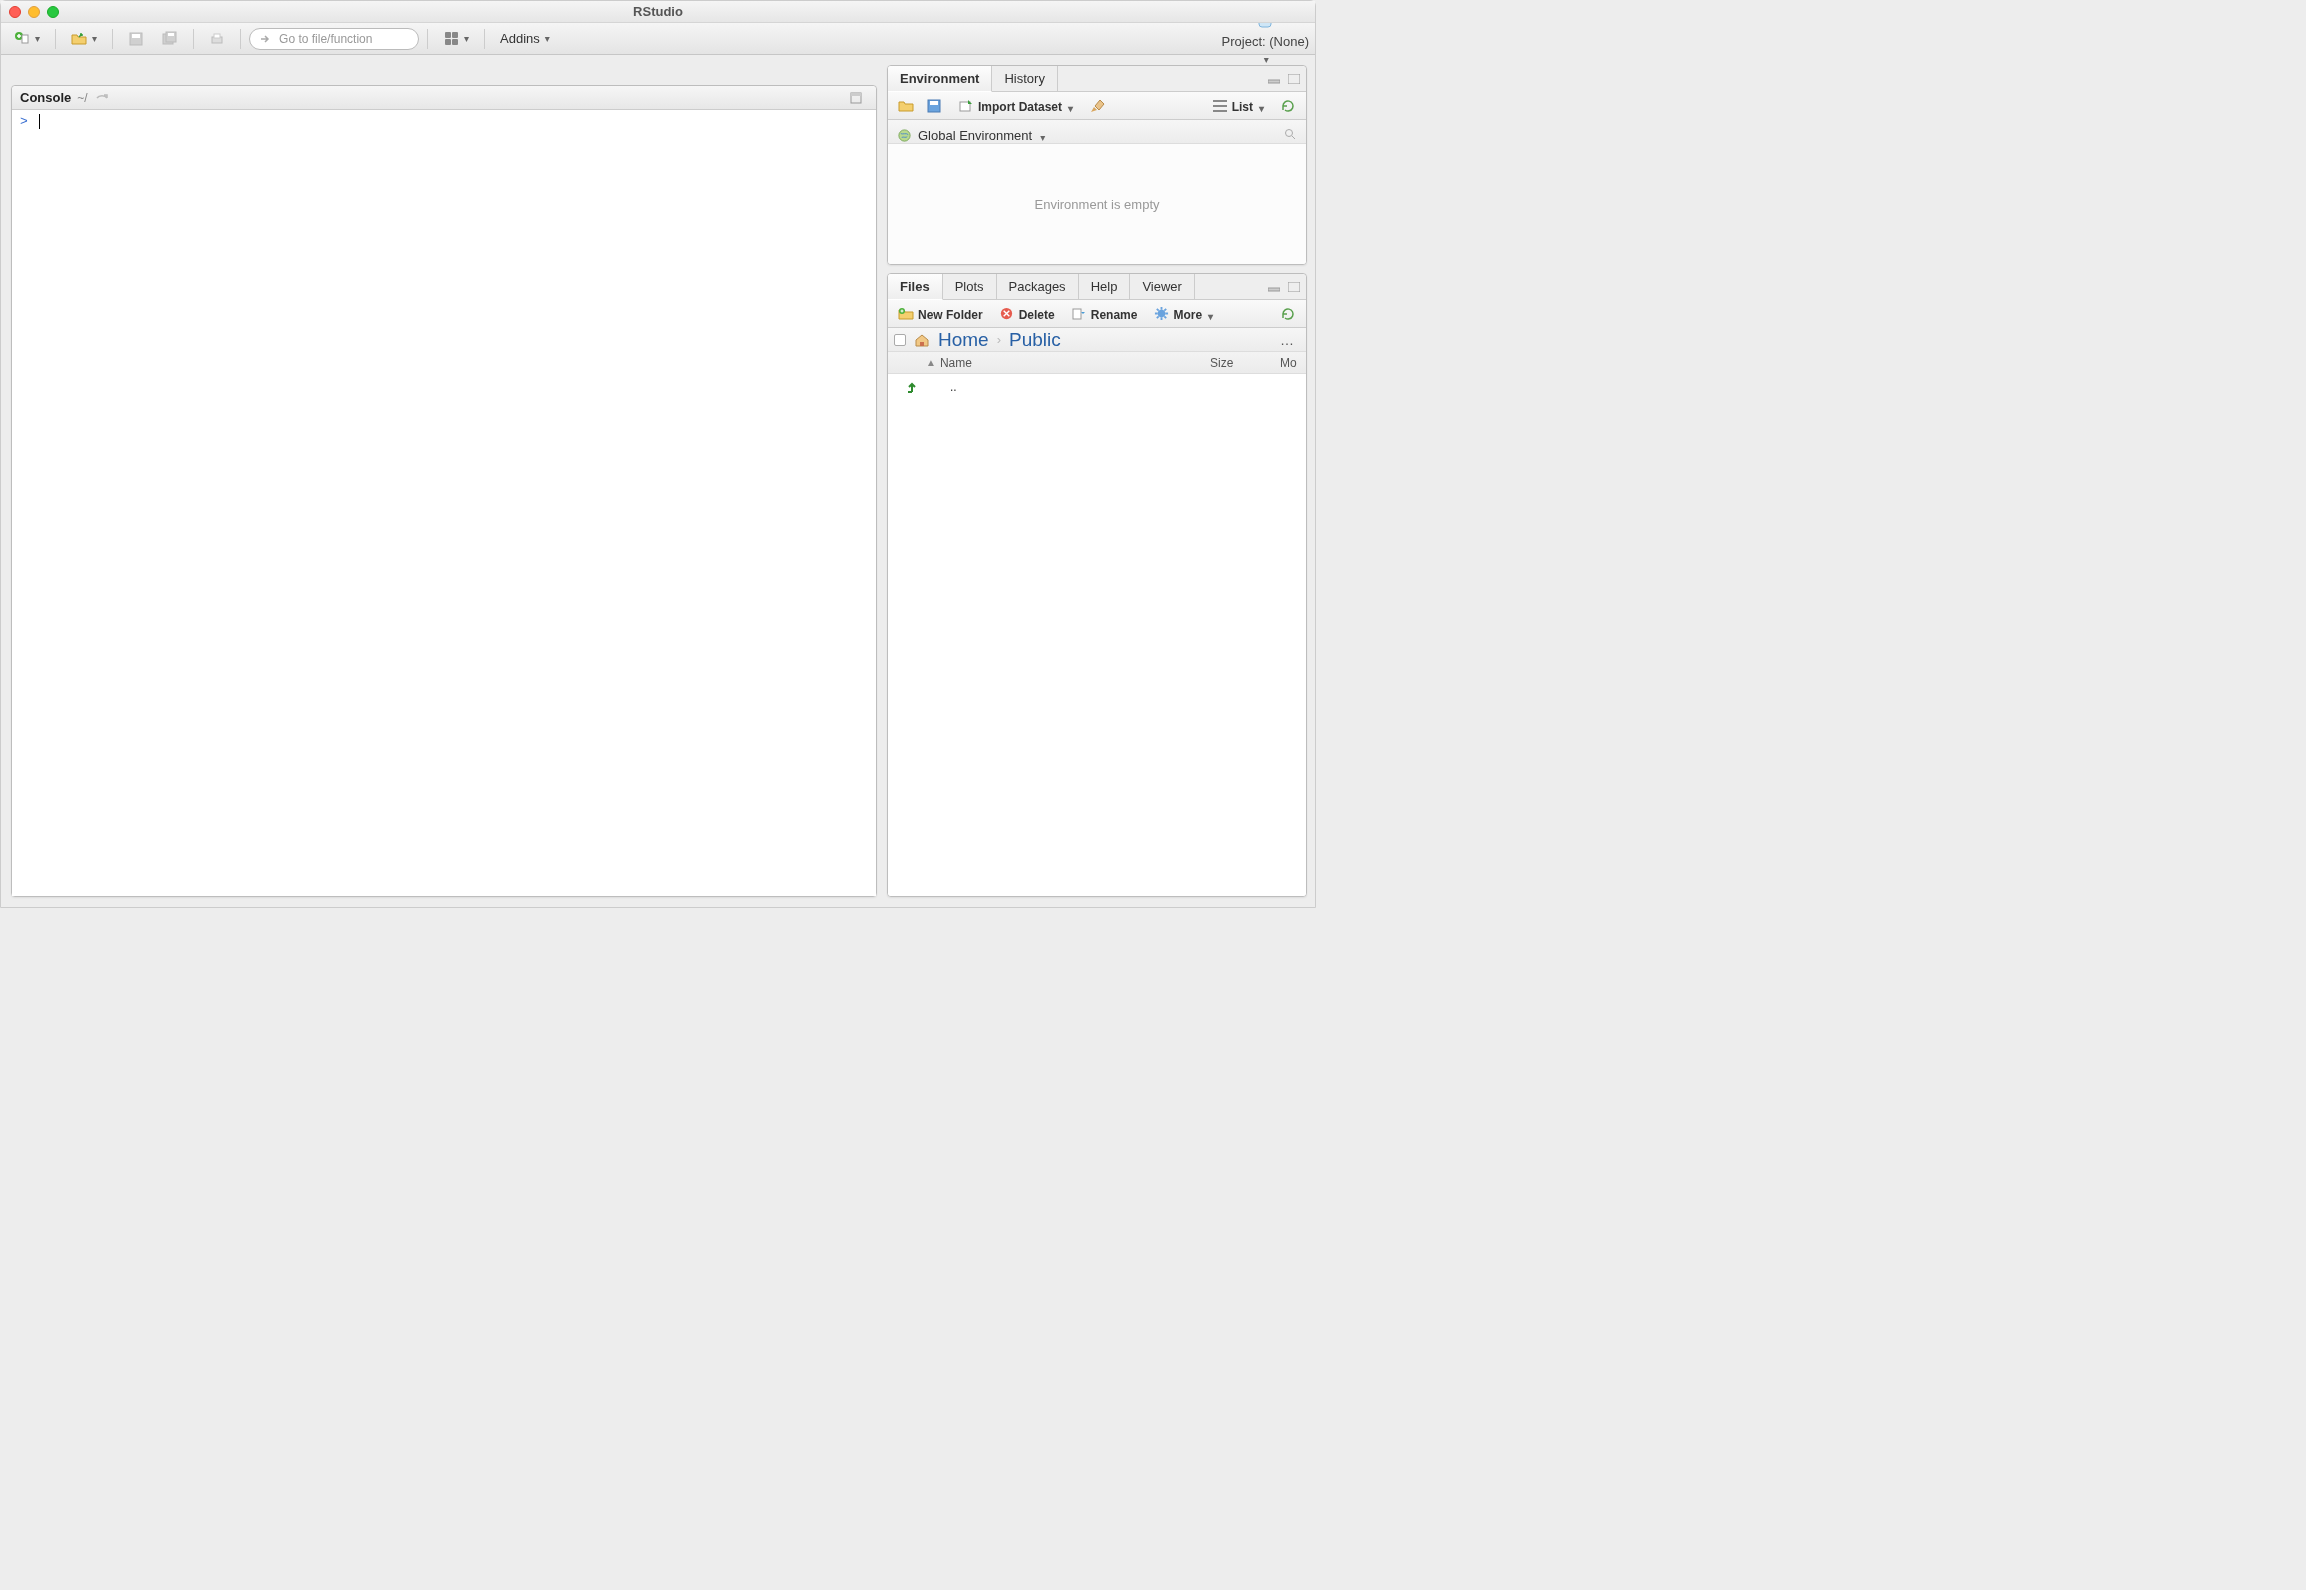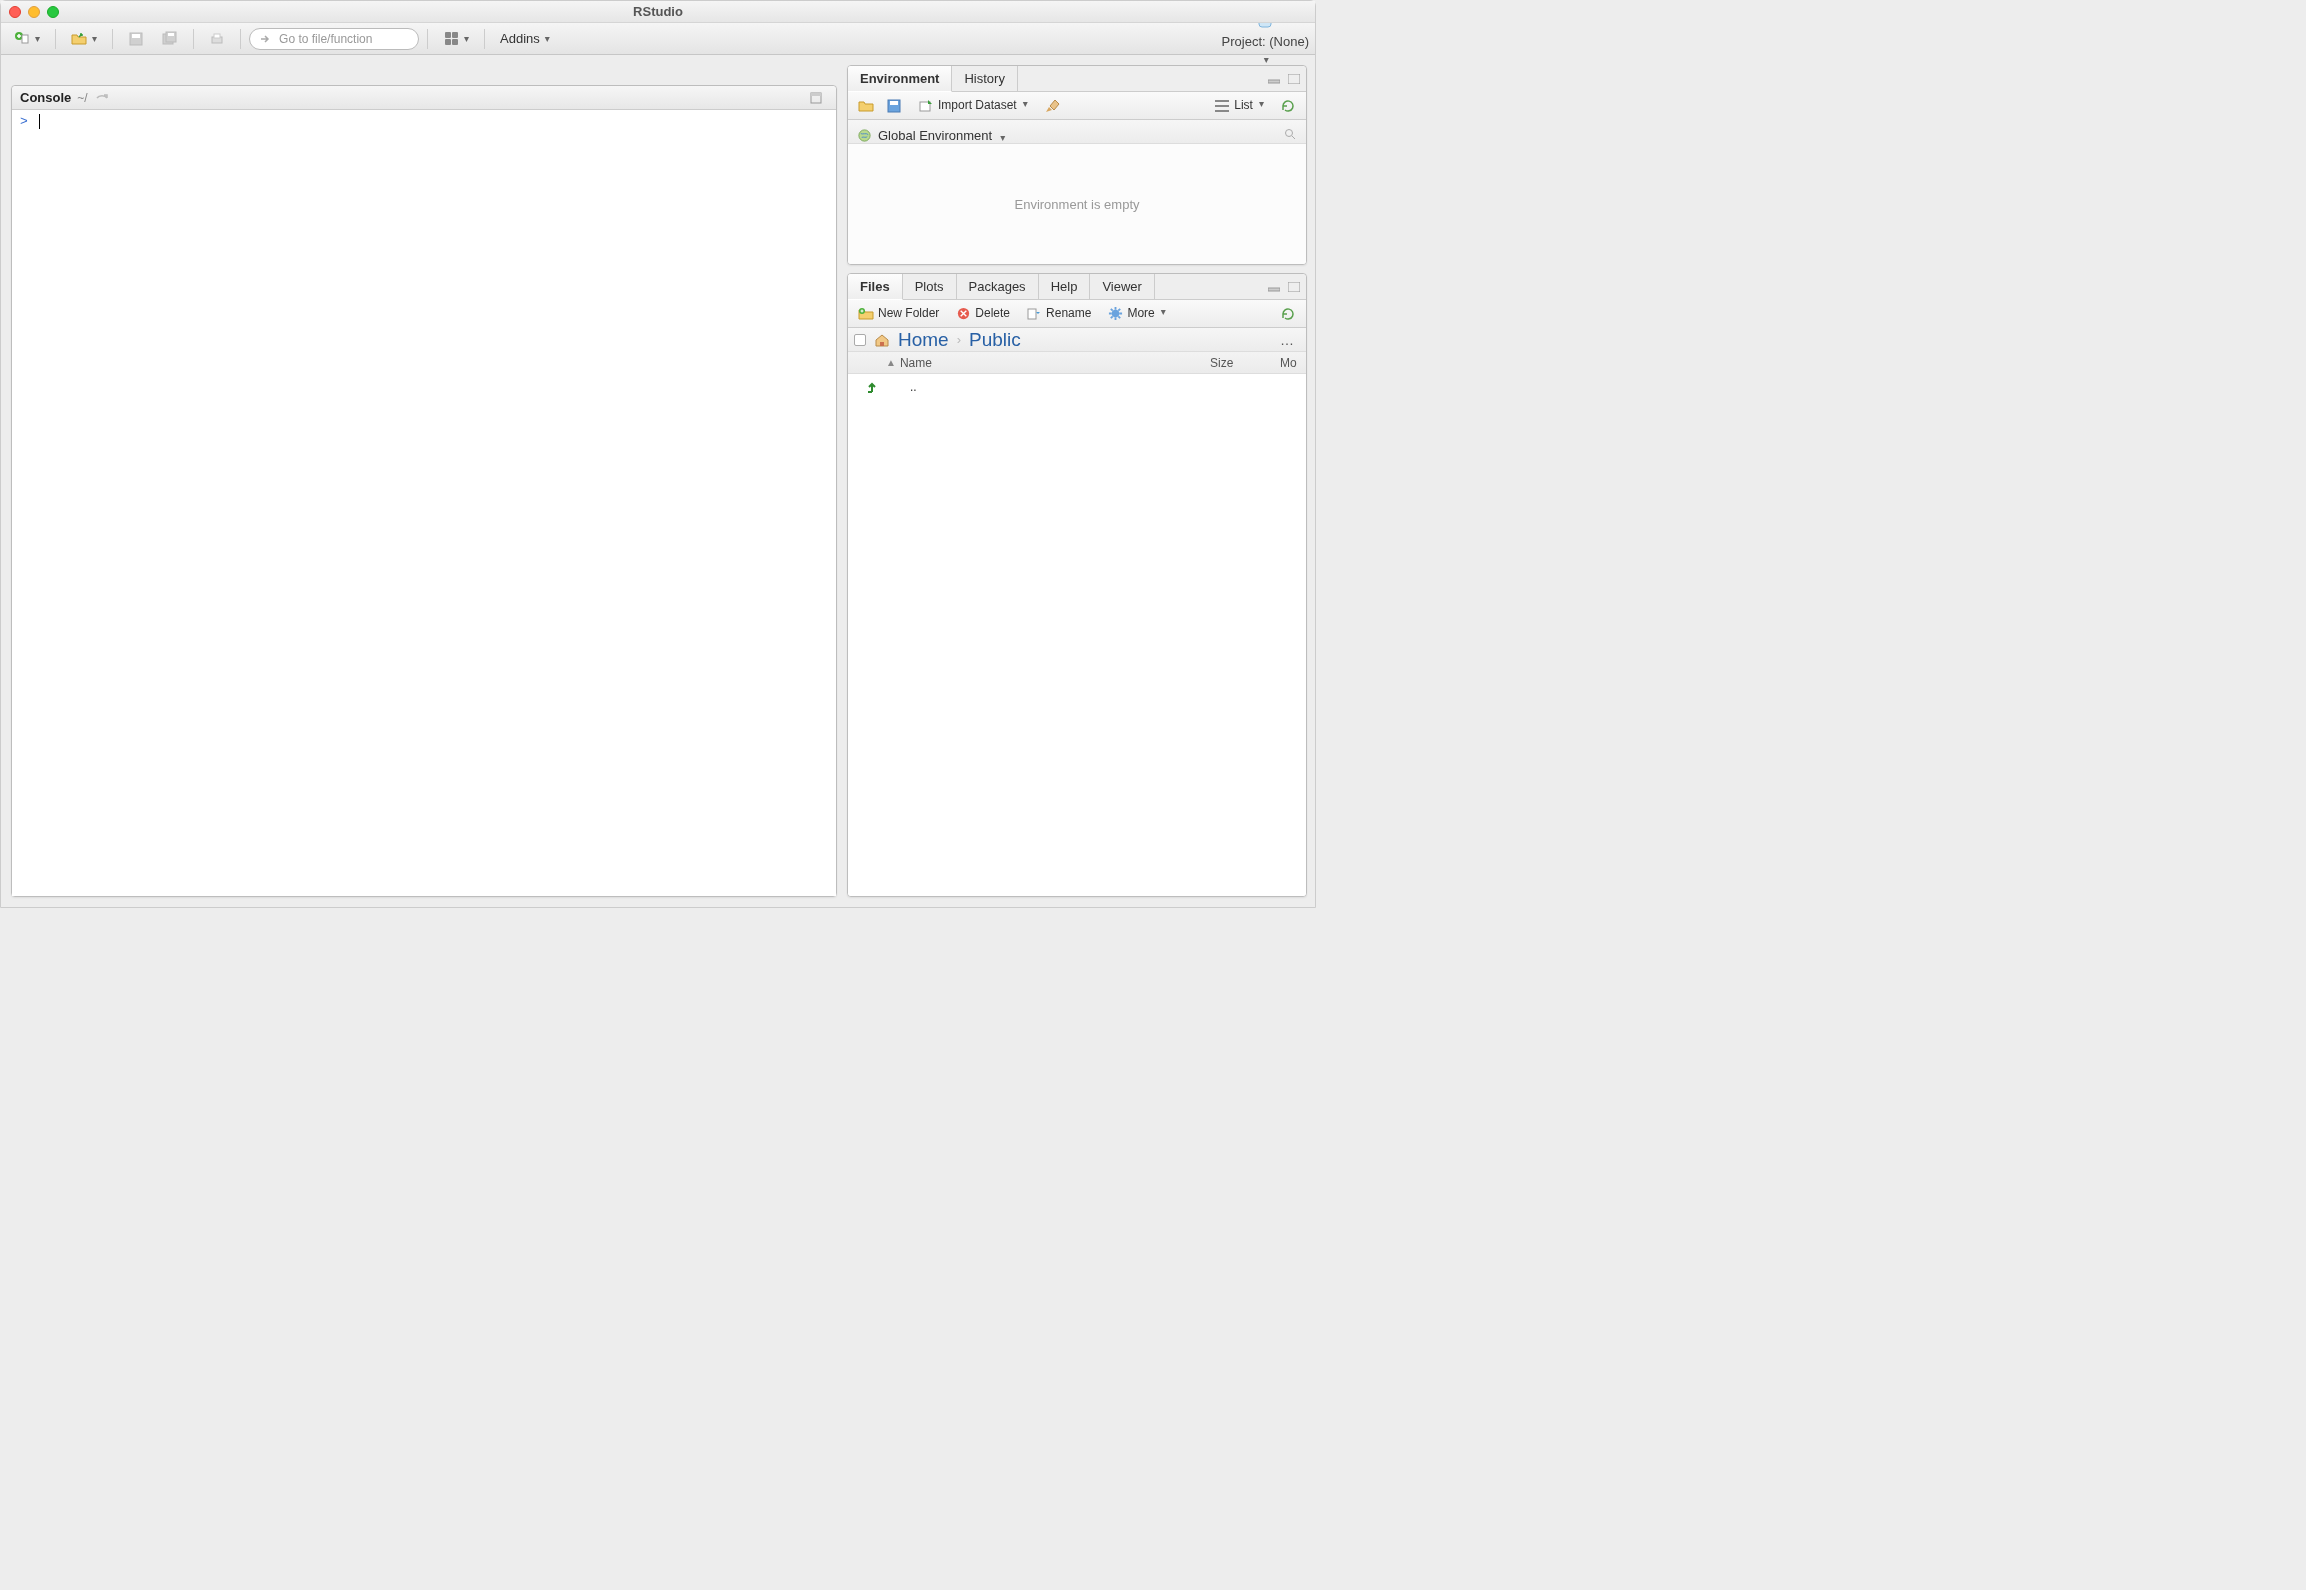--- a/index.html
+++ b/index.html
@@ -45,41 +45,41 @@
 .toolbar .sep { width:1px; height:20px; background:#ccc; margin:0 4px; }
 .tb-btn { display:flex;align-items:center;gap:3px;height:24px;padding:0 6px;border:1px solid transparent;border-radius:4px;cursor:default; }
 .dd { font-size:10px;color:#666;margin-left:2px; }
 .go-box {
   border:1px solid #bbb;background:#fff;border-radius:11px;height:22px;
   display:flex;align-items:center;padding:0 8px;width:170px;color:#999;font-size:12px;gap:5px;
 }
 .project { margin-left:auto; display:flex;align-items:center;gap:5px;color:#444;font-size:13px;flex-direction:column; }
 .workspace { flex:1;display:flex;gap:10px;padding:10px 8px 10px 10px;overflow:hidden; }
 .left-pane { flex:1;display:flex;flex-direction:column;border:1px solid #bdbdbd;border-radius:4px;background:#fff;box-shadow:0 1px 2px rgba(0,0,0,0.07);margin-top:20px; }
-.right-pane { width:460px;display:flex;flex-direction:column;gap:8px; }
+.right-pane { width:420px;display:flex;flex-direction:column;gap:8px; }
 .pane {
   border:1px solid #bdbdbd;border-radius:4px;background:#fff;box-shadow:0 1px 2px rgba(0,0,0,0.07);display:flex;flex-direction:column;overflow:hidden;
 }
 .pane-top { height:200px; }
 .pane-bottom { flex:1; }
 .console-header {
   height:24px;border-bottom:1px solid #ccc;background:linear-gradient(#f6f6f6,#e7e7e7);
   display:flex;align-items:center;padding:0 8px;border-radius:4px 4px 0 0;gap:6px;
 }
 .console-header .label { font-weight:bold;color:#222;font-size:13px; }
 .console-header .path { color:#888;font-size:12px; }
 .console-body { flex:1;background:#fff;font-family:Menlo,Monaco,"Courier New",monospace;font-size:13px;padding:4px 8px;position:relative; }
 .prompt { color:#3a6fd1; }
 .caret { display:inline-block;width:1px;height:15px;background:#000;margin-left:3px;vertical-align:middle; }
 .tabs { display:flex;height:26px;background:#eee;border-bottom:1px solid #ccc;border-radius:4px 4px 0 0; }
 .tab { padding:4px 12px;font-size:13px;color:#333;border-right:1px solid #ccc;display:flex;align-items:center; }
 .tab.active { background:linear-gradient(#fdfdfd,#eee);font-weight:bold;border-bottom:1px solid #fff;margin-bottom:-1px; }
 .pane-toolbar { height:28px;background:linear-gradient(#fafafa,#ececec);border-bottom:1px solid #ccc;display:flex;align-items:center;padding:0 6px;gap:4px; }
 .pane-toolbar button, .tb-label {
-  display:flex;align-items:flex-start;gap:4px;font-size:12px;background:none;border:none;cursor:default;color:#333;padding:0 4px;
+  display:flex;align-items:flex-end;gap:4px;font-size:12px;background:none;border:none;cursor:default;color:#333;padding:0 4px;font-weight:bold;
 }
 .env-scope { height:24px;background:linear-gradient(#f6f6f6,#ececec);border-bottom:1px solid #ddd;display:flex;align-items:flex-end;padding:0 8px;gap:6px;color:#333;font-size:13px; }
 .env-body { flex:1;display:flex;align-items:center;justify-content:center;color:#999;font-size:13px;background:#fcfcfc; }
 .files-crumb { height:24px;background:linear-gradient(#f6f6f6,#ececec);border-bottom:1px solid #ddd;display:flex;align-items:center;padding:0 6px;gap:8px;color:#333; }
 .files-crumb .crumb { color:#2860a5;font-size:19px; }
 .files-crumb .cbsep { color:#bbb; }
 .file-header { height:22px;background:linear-gradient(#f3f3f3,#ebebeb);border-bottom:1px solid #ddd;display:flex;align-items:center;font-size:12px;color:#555;padding-left:38px; }
 .file-header .col-name { flex:1;display:flex;align-items:center;gap:4px; }
 .file-header .col-size { width:70px; }
 .file-header .col-mod { width:26px; }

